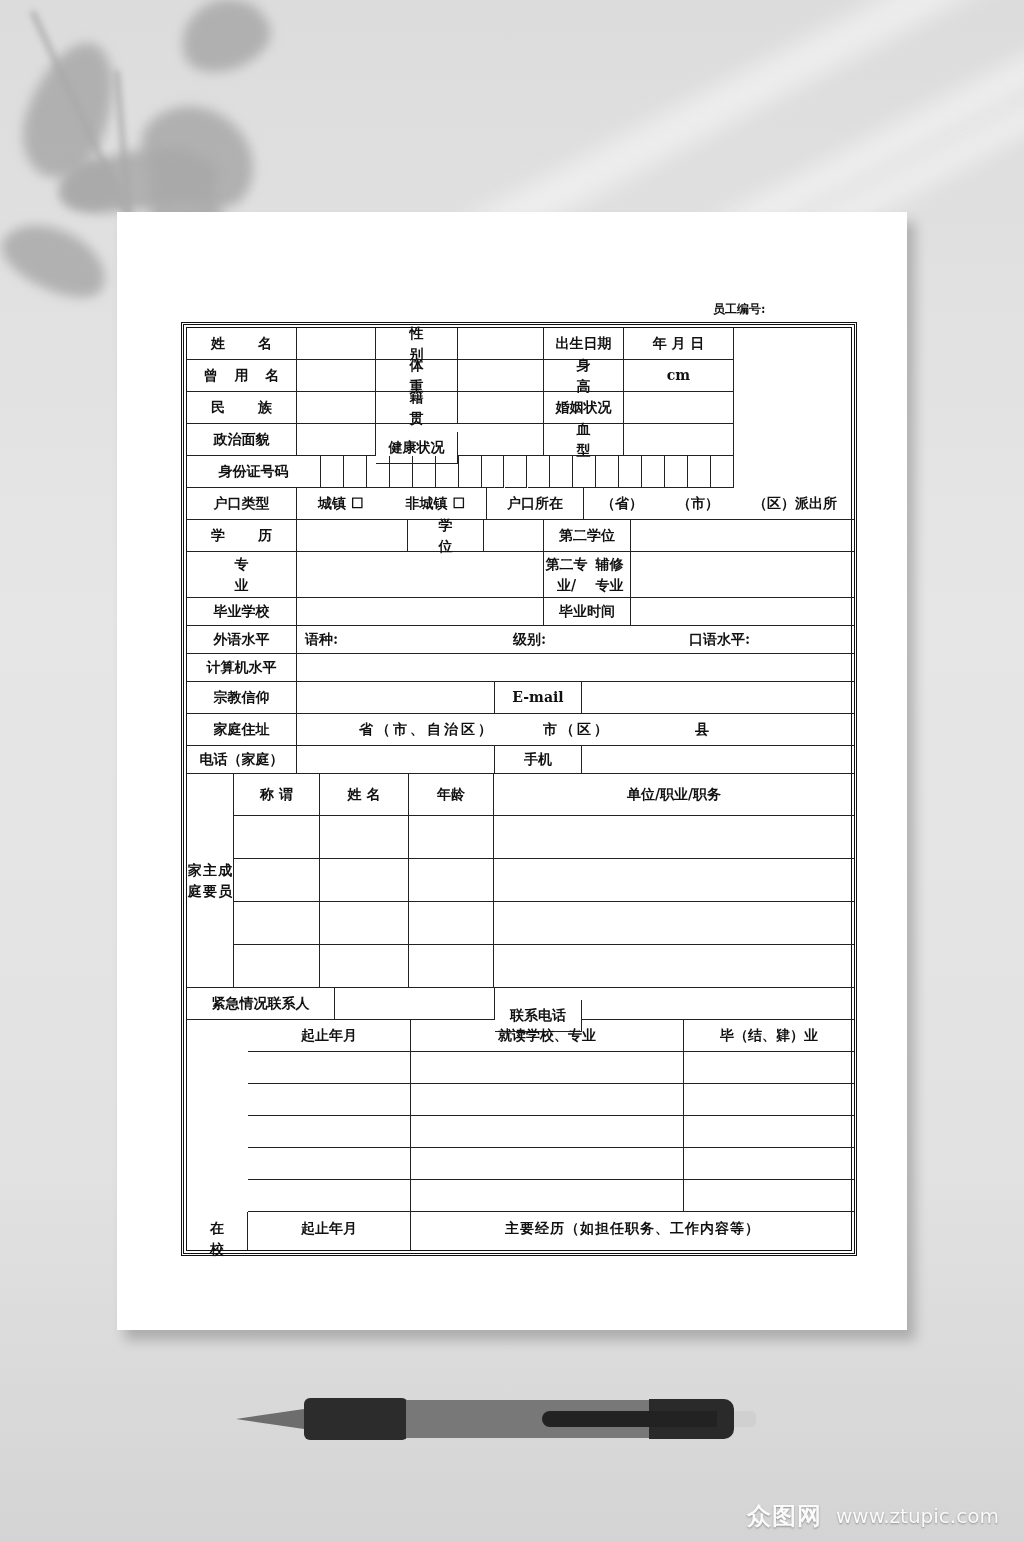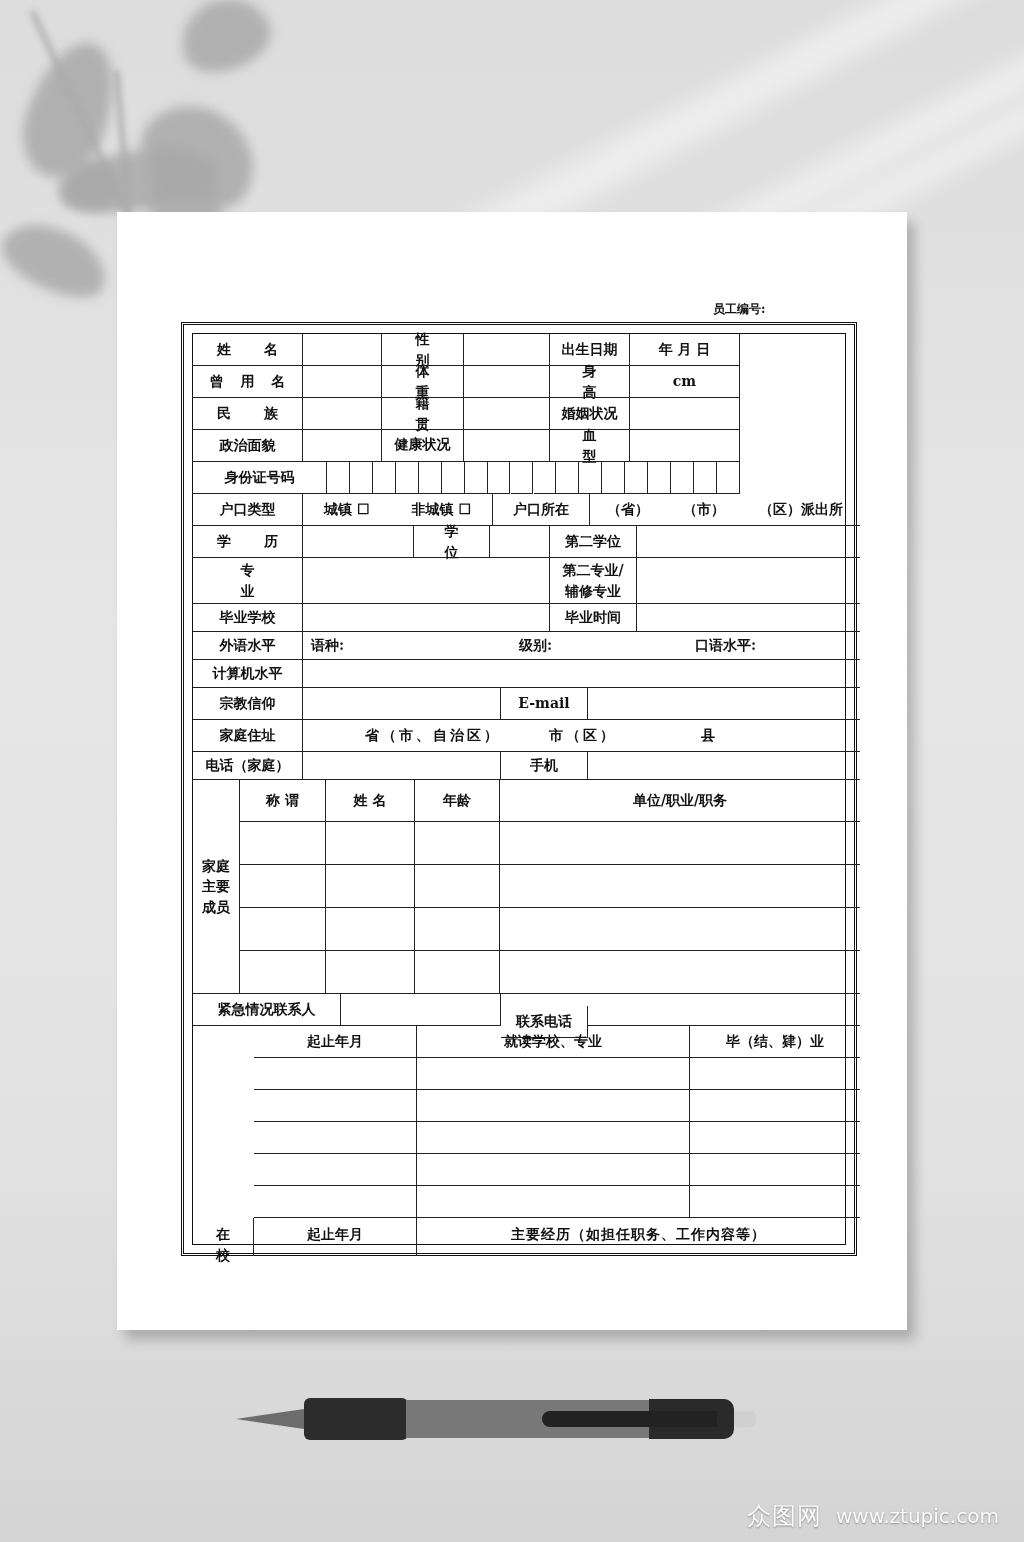--- a/index.html
+++ b/index.html
@@ -20,47 +20,47 @@
     background: #fff; box-shadow: 8px 10px 12px rgba(0,0,0,.22);
   }
   .title {
     position: absolute; left: 270px; top: 70px; font-size: 27px; font-weight: bold;
     letter-spacing: 1px; color: #111;
   }
   .emp-no { position: absolute; left: 596px; top: 89px; font-size: 12px; font-weight: bold; }
 
   .form-outer {
     position: absolute; left: 64px; top: 110px; width: 676px; height: 934px;
-    border: 3px double #111; padding: 8px;
+    border: 3px double #111; padding: 2px;
   }
   .form-inner { position: relative; width: 100%; height: 100%; border: 1px solid #111; }
   .cell {
     position: absolute; border-right: 1px solid #222; border-bottom: 1px solid #222;
     display: flex; align-items: center; justify-content: center;
     font-size: 14px; font-weight: bold; text-align: center; line-height: 1.5;
   }
   .cell.nob-r { border-right: none; }
   .cell.nob-b { border-bottom: none; }
   .cell.spread { letter-spacing: 14px; padding-left: 14px; }
   .cell.spread2 { letter-spacing: 6px; padding-left: 6px; }
   .input { cursor: text; }
-  .vert { flex-direction: column; line-height: 1.45; }
+  .vert { flex-direction: row; line-height: 1.45; }
   .sm { font-size: 13px; }
 
   .pen { position: absolute; left: 236px; top: 1398px; width: 522px; height: 42px; }
   .pen-tip { position: absolute; left: 0; top: 11px; width: 0; height: 0;
     border-top: 10px solid transparent; border-bottom: 10px solid transparent; border-right: 68px solid #6d6d6d; }
   .pen-grip { position: absolute; left: 68px; top: 0; width: 104px; height: 42px; background: #2c2c2c; border-radius: 6px; }
   .pen-body { position: absolute; left: 170px; top: 2px; width: 245px; height: 38px; background: #787878; }
   .pen-clip { position: absolute; left: 306px; top: 13px; width: 175px; height: 16px; background: #222; border-radius: 8px 0 0 8px; }
   .pen-cap { position: absolute; left: 413px; top: 1px; width: 85px; height: 40px; background: #2a2a2a; border-radius: 0 10px 10px 0; }
   .pen-button { position: absolute; left: 498px; top: 13px; width: 22px; height: 16px; background: #d0d0d0; border-radius: 0 5px 5px 0; }
 
   .watermark { position: absolute; left: 747px; top: 1500px; display: flex; align-items: center; gap: 14px; color: #fafafa; text-shadow: 0 1px 2px rgba(0,0,0,.35); }
-  .wm-logo { font-family: "DejaVu Sans", sans-serif; font-size: 24px; font-weight: normal; letter-spacing: 1px; }
+  .wm-logo { font-family: "DejaVu Sans", sans-serif; font-size: 24px; font-weight: bold; letter-spacing: 1px; }
   .wm-url { font-family: "DejaVu Sans", sans-serif; font-size: 20px; }
 </style>
 </head>
 <body>
 
 <div class="shadow-layer">
   <div class="window-bar" style="left:420px;top:60px;width:700px;height:40px;"></div>
   <div class="window-bar" style="left:480px;top:160px;width:700px;height:34px;"></div>
   <div class="window-bar" style="left:380px;top:260px;width:700px;height:30px;"></div>
   <div class="leaf" style="left:30px;top:40px;width:80px;height:140px;transform:rotate(20deg);"></div>
@@ -97,21 +97,21 @@
 
       <div class="cell spread" style="left:0;top:64px;width:110px;height:32px;">民 族</div>
       <div class="cell input" style="left:110px;top:64px;width:79px;height:32px;"></div>
       <div class="cell spread" style="left:189px;top:64px;width:82px;height:32px;">籍 贯</div>
       <div class="cell input" style="left:271px;top:64px;width:86px;height:32px;"></div>
       <div class="cell" style="left:357px;top:64px;width:80px;height:32px;">婚姻状况</div>
       <div class="cell input" style="left:437px;top:64px;width:110px;height:32px;"></div>
 
       <div class="cell" style="left:0;top:96px;width:110px;height:32px;">政治面貌</div>
       <div class="cell input" style="left:110px;top:96px;width:79px;height:32px;"></div>
-      <div class="cell" style="left:189px;top:96px;width:82px;height:32px;font-family:Liberation Mono, monospace;">健康状况</div>
+      <div class="cell" style="left:189px;top:104px;width:82px;height:32px;">健康状况</div>
       <div class="cell input" style="left:271px;top:96px;width:86px;height:32px;"></div>
       <div class="cell spread" style="left:357px;top:96px;width:80px;height:32px;letter-spacing:24px;padding-left:24px;">血 型</div>
       <div class="cell input" style="left:437px;top:96px;width:110px;height:32px;"></div>
 
       <div class="cell" style="left:0;top:128px;width:134px;height:32px;">身份证号码</div>
       <div id="id-boxes">
           <div class="cell input" style="left: 134px; top: 128px; width: 22.9px; height: 32px;"></div>
           <div class="cell input" style="left: 156.9px; top: 128px; width: 22.9px; height: 32px;"></div>
           <div class="cell input" style="left: 179.9px; top: 128px; width: 22.9px; height: 32px;"></div>
           <div class="cell input" style="left: 202.8px; top: 128px; width: 22.9px; height: 32px;"></div>

